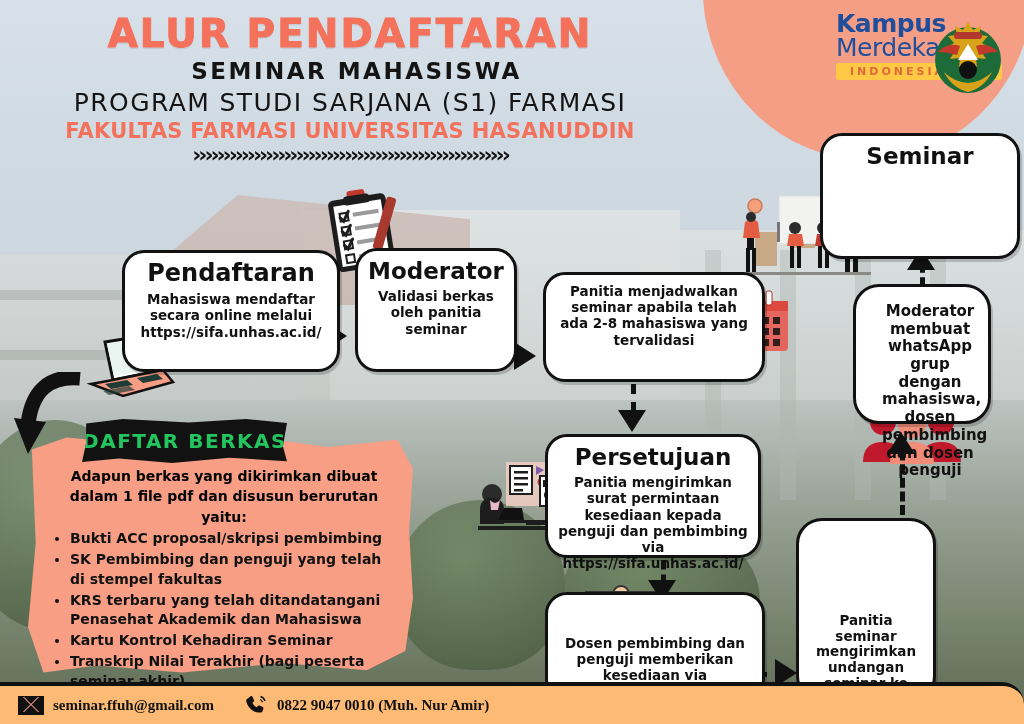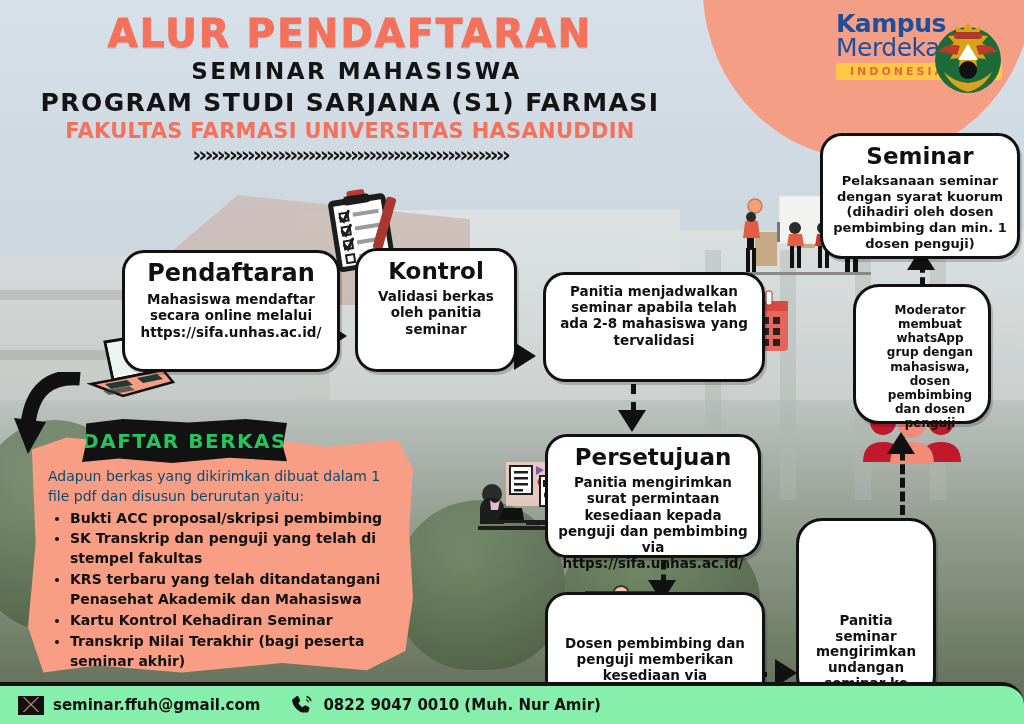--- a/index.html
+++ b/index.html
@@ -75,21 +75,21 @@
     font-family:"DejaVu Sans", sans-serif;
     font-size:39px; font-weight:900; letter-spacing:2px;
     color:#f4715b; line-height:1; -webkit-text-stroke:1px #f4715b;
     text-shadow:0 2px 0 rgba(0,0,0,.08);
   }
   .title-sub1 {
     font-size:23px; font-weight:900; letter-spacing:2.5px; color:#141414;
     margin-top:7px; line-height:1;margin-left:13px;
   }
   .title-sub2 {
-    font-size:25px; font-weight:700; letter-spacing:1.4px; color:#141414;
+    font-size:25px; font-weight:400; letter-spacing:1.4px; color:#141414;
     margin-top:7px; line-height:1;
   }
   .title-sub3 {
     font-size:21px; font-weight:900; letter-spacing:.3px; color:#f4715b;
     margin-top:6px; line-height:1;
   }
   .chevrons {
     margin-top:2px; font-size:22px; font-weight:900; color:#111;
     letter-spacing:-3px; line-height:1; white-space:nowrap; overflow:hidden;
     font-family:"DejaVu Sans", sans-serif;
@@ -118,21 +118,21 @@
   }
   .box p { font-size:13.5px; font-weight:800; color:#111; line-height:1.2; }
 
   #box-pendaftaran { left:122px; top:250px; width:218px; height:122px; }
   #box-pendaftaran h3 { font-size:24px; }
   #box-validasi { left:355px; top:248px; width:162px; height:124px; }
   #box-jadwal { left:543px; top:272px; width:222px; height:110px; }
   #box-seminar { left:820px; top:133px; width:200px; height:126px; }
   #box-seminar p { font-size:13px; }
   #box-moderator { left:853px; top:284px; width:138px; height:140px; border-radius:26px;}
-  #box-moderator p { font-size:12px; line-height:1.18;margin-left:16px; }
+  #box-moderator p { font-size:15px; line-height:1.18;margin-left:16px; }
   #box-persetujuan { left:545px; top:434px; width:216px; height:124px; }
   #box-dosen { left:545px; top:592px; width:220px; height:110px; }
   #box-dosen p { font-size:13.5px; }
   #box-undangan { left:796px; top:518px; width:140px; height:184px; border-radius:26px;}
   #box-undangan p { font-size:13.5px; line-height:1.16; }
 
   
   .arrow { position:absolute; }
   .arrow-r {
     width:0;height:0; border-top:14px solid transparent; border-bottom:14px solid transparent;
@@ -162,32 +162,32 @@
     position:absolute; left:82px; top:419px; width:205px; height:44px;
     background:#121212;
     clip-path: polygon(2% 10%, 20% 0%, 52% 8%, 80% 0%, 100% 9%, 98% 62%, 100% 96%, 72% 88%,
                        44% 100%, 18% 90%, 0% 98%, 2% 55%);
     display:flex; align-items:center; justify-content:center;
   }
   #berkas-title-bar span {
     color:#22c55e; font-size:20px; font-weight:900; letter-spacing:1.5px;
   }
   #berkas-body { position:absolute; left:48px; top:466px; width:352px; }
-  #berkas-body .intro { font-size:14px; font-weight:400; color:#0c4a6e; line-height:1.45; }
+  #berkas-body .intro { font-size:14px; font-weight:700; color:#000000; line-height:1.45;text-align:center; }
   #berkas-body ul { margin:2px 0 0 22px; }
   #berkas-body li {
     font-size:14px; font-weight:700; color:#111; line-height:1.42; margin-top:1px;
   }
 
   
   #footer {
     position:absolute; left:0; bottom:0; width:1024px; height:42px;
-    background:#86efac; border-top-right-radius:22px;
+    background:#fdba74; border-top-right-radius:22px;
     border-top:4px solid #111;
-    display:flex; align-items:center; gap:12px; padding-left:18px;
+    display:flex; align-items:center; gap:12px; padding-left:18px;font-family:Liberation Serif, serif;
   }
   #footer .fitem { display:flex; align-items:center; gap:9px; }
   #footer .ftext { font-size:15px; font-weight:800; color:#111; }
   #footer .mailicon { width:26px; height:19px; background:#111; position:relative; }
   #footer .mailicon::after{
     content:""; position:absolute; left:2px; top:1px; width:22px; height:15px;
     background: linear-gradient(135deg, transparent 48%, #f79e85 49%, #f79e85 51%, transparent 52%),
                 linear-gradient(-135deg, transparent 48%, #f79e85 49%, #f79e85 51%, transparent 52%);
   }
 
@@ -470,21 +470,21 @@
 
 <div class="dash-v" style="left:920px; top:264px; height:22px;"></div>
 <div class="arrow arrow-u" style="left:907px; top:248px;"></div>
 
 <div class="box" id="box-pendaftaran">
   <h3>Pendaftaran</h3>
   <p>Mahasiswa mendaftar secara online melalui https://sifa.unhas.ac.id/</p>
 </div>
 
 <div class="box" id="box-validasi">
-  <h3>Kontrol</h3>
+  <h3>Moderator</h3>
   <p>Validasi berkas oleh panitia seminar</p>
 </div>
 
 <div class="box" id="box-jadwal">
   <p>Panitia menjadwalkan seminar apabila telah ada 2-8 mahasiswa yang tervalidasi</p>
 </div>
 
 <div class="box" id="box-persetujuan">
   <h3>Persetujuan</h3>
   <p>Panitia mengirimkan surat permintaan kesediaan kepada penguji dan pembimbing via https://sifa.unhas.ac.id/</p>
@@ -497,32 +497,31 @@
 <div class="box" id="box-undangan">
   <p style="margin-top:84px">Panitia seminar mengirimkan undangan seminar ke mahasiswa, moderator, dosen pembimbing dan dosen penguji</p>
 </div>
 
 <div class="box" id="box-moderator">
   <p style="margin-top:8px">Moderator membuat whatsApp grup dengan mahasiswa, dosen pembimbing dan dosen penguji</p>
 </div>
 
 <div class="box" id="box-seminar">
   <h3>Seminar</h3>
-  <p>Pelaksanaan seminar dengan syarat kuorum (dihadiri oleh dosen pembimbing dan min. 1 dosen penguji)</p>
 </div>
 
 <div id="berkas-panel"></div>
 <div id="berkas-title-bar">
   <span>DAFTAR BERKAS</span>
 </div>
 <div id="berkas-body">
   <div class="intro">Adapun berkas yang dikirimkan dibuat dalam 1 file pdf dan disusun berurutan yaitu:</div>
   <ul>
     <li>Bukti ACC proposal/skripsi pembimbing</li>
-    <li>SK Transkrip dan penguji yang telah di stempel fakultas</li>
+    <li>SK Pembimbing dan penguji yang telah di stempel fakultas</li>
     <li>KRS terbaru yang telah ditandatangani Penasehat Akademik dan Mahasiswa</li>
     <li>Kartu Kontrol Kehadiran Seminar</li>
     <li>Transkrip Nilai Terakhir (bagi peserta seminar akhir)</li>
   </ul>
 </div>
 
 <div id="footer">
   <div class="fitem">
     <span class="mailicon"></span>
     <span class="ftext">seminar.ffuh@gmail.com</span>

